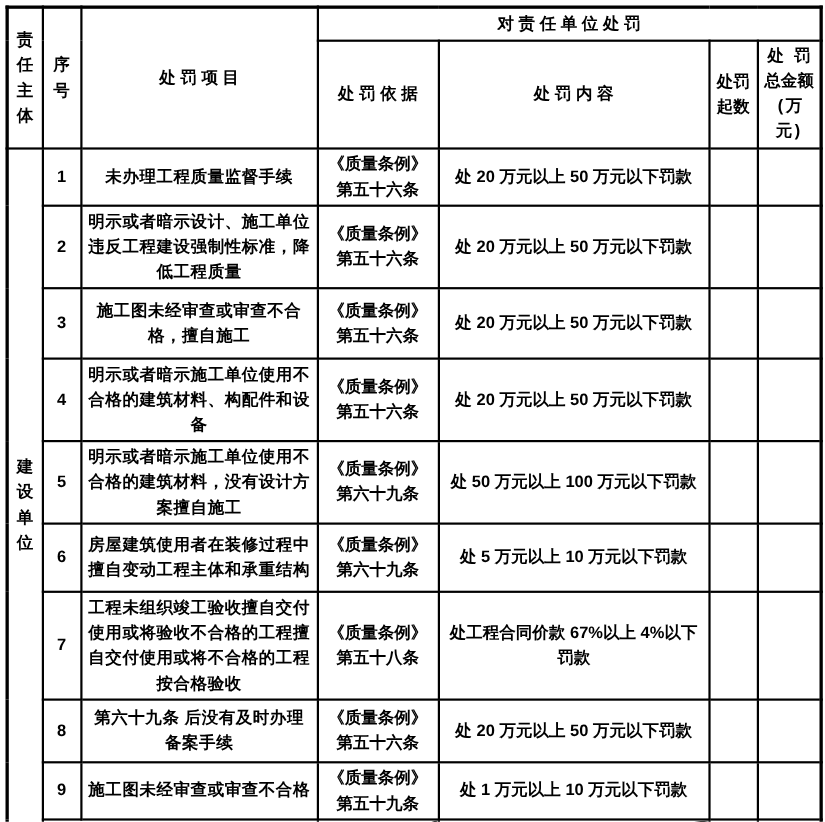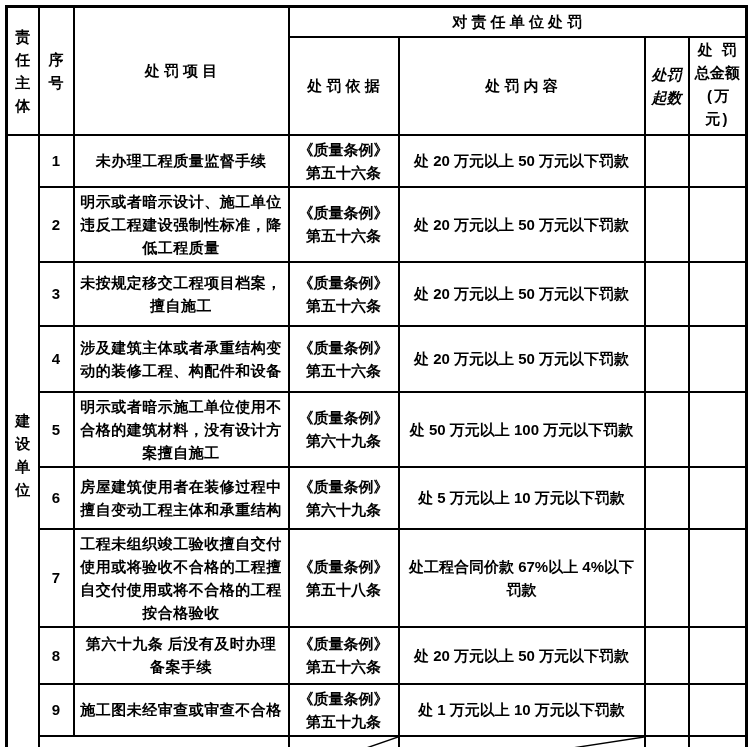--- a/index.html
+++ b/index.html
@@ -33,21 +33,21 @@
   col.c-no{width:35px;}
   col.c-item{width:215px;}
   col.c-basis{width:110px;}
   col.c-content{width:246px;}
   col.c-count{width:44px;}
   col.c-amount{width:58px;}
   
   th{font-weight:bold;}
   .hdr-resp{line-height:27px;font-size:15px;padding:0;}
   .hdr-serial{line-height:24px;}
-  .hdr-count{line-height:24px;font-size:15px;padding:0;font-style:italic;}
+  .hdr-count{line-height:24px;font-size:15px;padding:0;}
   .hdr-amount{line-height:22px;font-size:14px;padding:0 1px;font-family:Liberation Mono, monospace;}
   
   .entity-cell{line-height:56px;font-size:16px;padding:0;}
   td.item{
     text-align:left;
     padding:3px 7px;
     line-height:23px;
     letter-spacing:0.5px;
     margin-top:44px;
   }
@@ -130,31 +130,31 @@
       <td class="item">明示或者暗示设计、施工单位违反工程建设强制性标准，降低工程质量</td>
       <td class="basis pre">《质量条例》
 第五十六条</td>
       <td class="content">处 20 万元以上 50 万元以下罚款</td>
       <td></td>
       <td></td>
     </tr>
 
     <tr class="r3">
       <td>3</td>
-      <td class="item">未按规定移交工程项目档案，擅自施工</td>
+      <td class="item">施工图未经审查或审查不合格，擅自施工</td>
       <td class="basis pre">《质量条例》
 第五十六条</td>
       <td class="content">处 20 万元以上 50 万元以下罚款</td>
       <td></td>
       <td></td>
     </tr>
 
     <tr class="r4">
       <td>4</td>
-      <td class="item">涉及建筑主体或者承重结构变动的装修工程、构配件和设备</td>
+      <td class="item">明示或者暗示施工单位使用不合格的建筑材料、构配件和设备</td>
       <td class="basis pre">《质量条例》
 第五十六条</td>
       <td class="content">处 20 万元以上 50 万元以下罚款</td>
       <td></td>
       <td></td>
     </tr>
 
     <tr class="r5">
       <td>5</td>
       <td class="item">明示或者暗示施工单位使用不合格的建筑材料，没有设计方案擅自施工</td>

